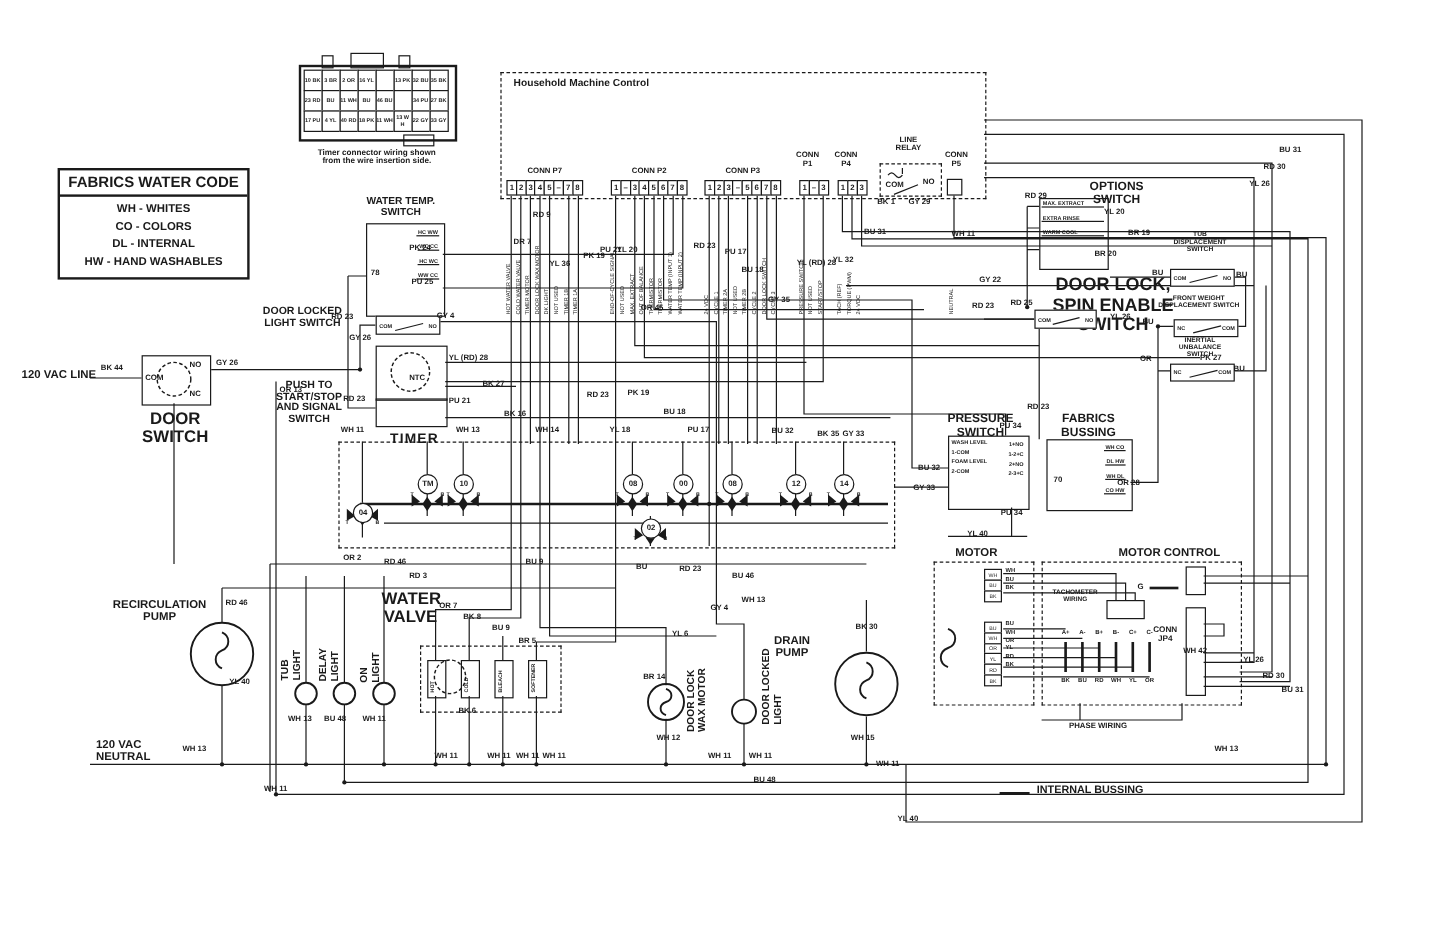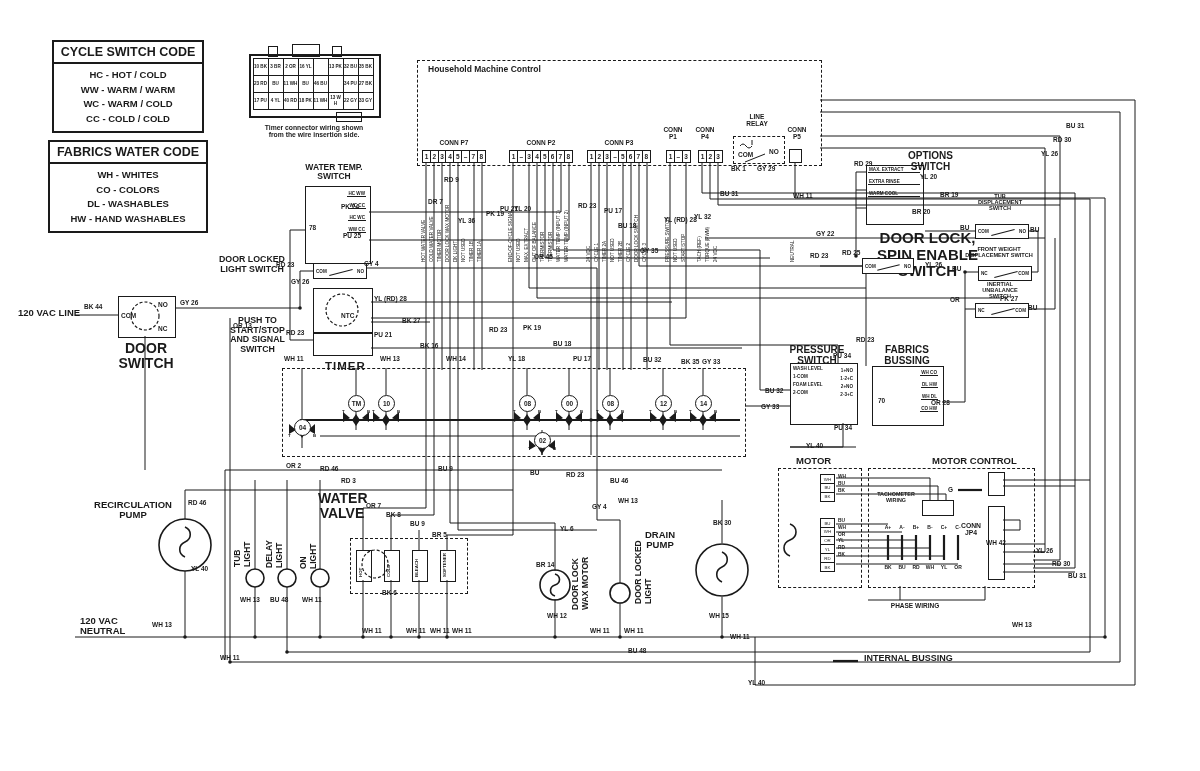--- a/index.html
+++ b/index.html
@@ -173,35 +173,26 @@
         <polygon points="676,412 669,418 676,422"></polygon>
       <polygon points="690,412 697,418 690,422"></polygon>
         <polygon points="716,412 709,418 716,422"></polygon>
       <polygon points="289,424 296,430 289,434"></polygon>
         <polygon points="315,424 308,430 315,434"></polygon>
       <polygon points="529,440 536,446 529,450"></polygon>
         <polygon points="555,440 548,446 555,450"></polygon>
     </g>
   </svg>
 
-  <div class="legend" style="left:52px;top:40px;width:148px">
-    <div class="ltitle">CYCLE SWITCH CODE</div>
-    <div class="litems">
-        <span>HC - HOT / COLD</span>
-        <span>WW - WARM / WARM</span>
-        <span>WC - WARM / COLD</span>
-        <span>CC - COLD / COLD</span>
-      </div>
-  </div>
   <div class="legend" style="left:48px;top:140px;width:156px">
     <div class="ltitle">FABRICS WATER CODE</div>
     <div class="litems">
         <span>WH - WHITES</span>
         <span>CO - COLORS</span>
-        <span>DL - WASHABLES</span>
+        <span>DL - INTERNAL</span>
         <span>HW - HAND WASHABLES</span>
       </div>
   </div>
 
   <div class="box" style="left:249px;top:54px;width:128px;height:60px;border-width:2px"></div>
   <div class="box" style="left:268px;top:46px;width:8px;height:9px"></div>
   <div class="box" style="left:292px;top:44px;width:26px;height:11px"></div>
   <div class="box" style="left:332px;top:46px;width:8px;height:9px"></div>
   <div class="box" style="left:336px;top:112px;width:24px;height:8px"></div>
   <div class="tgrid" style="left:253px;top:58px">

